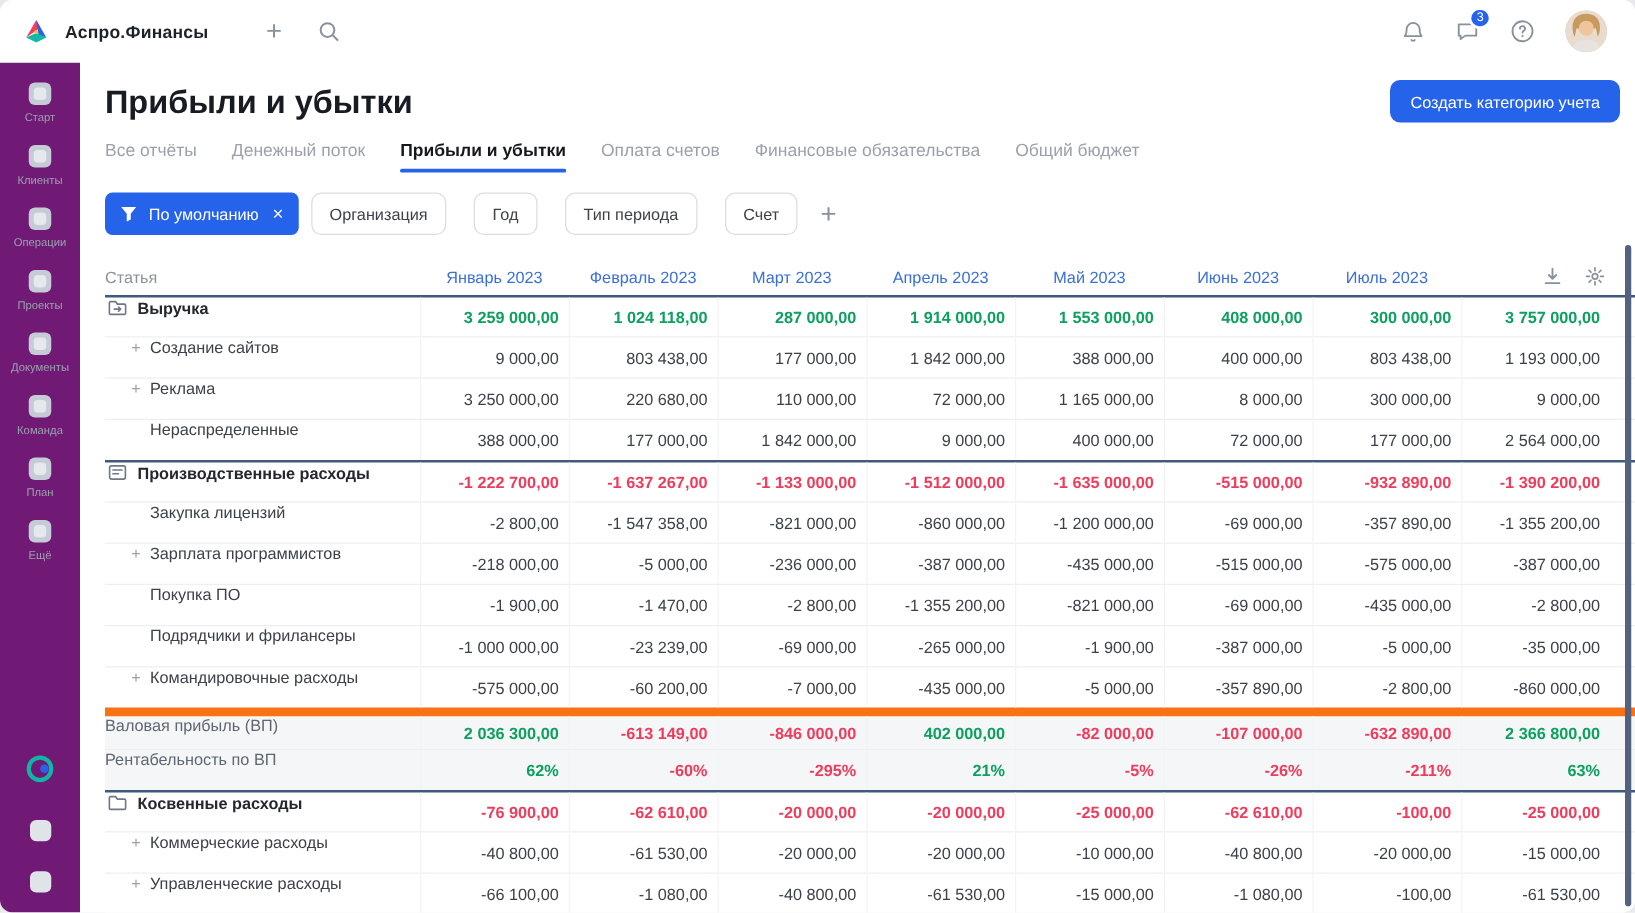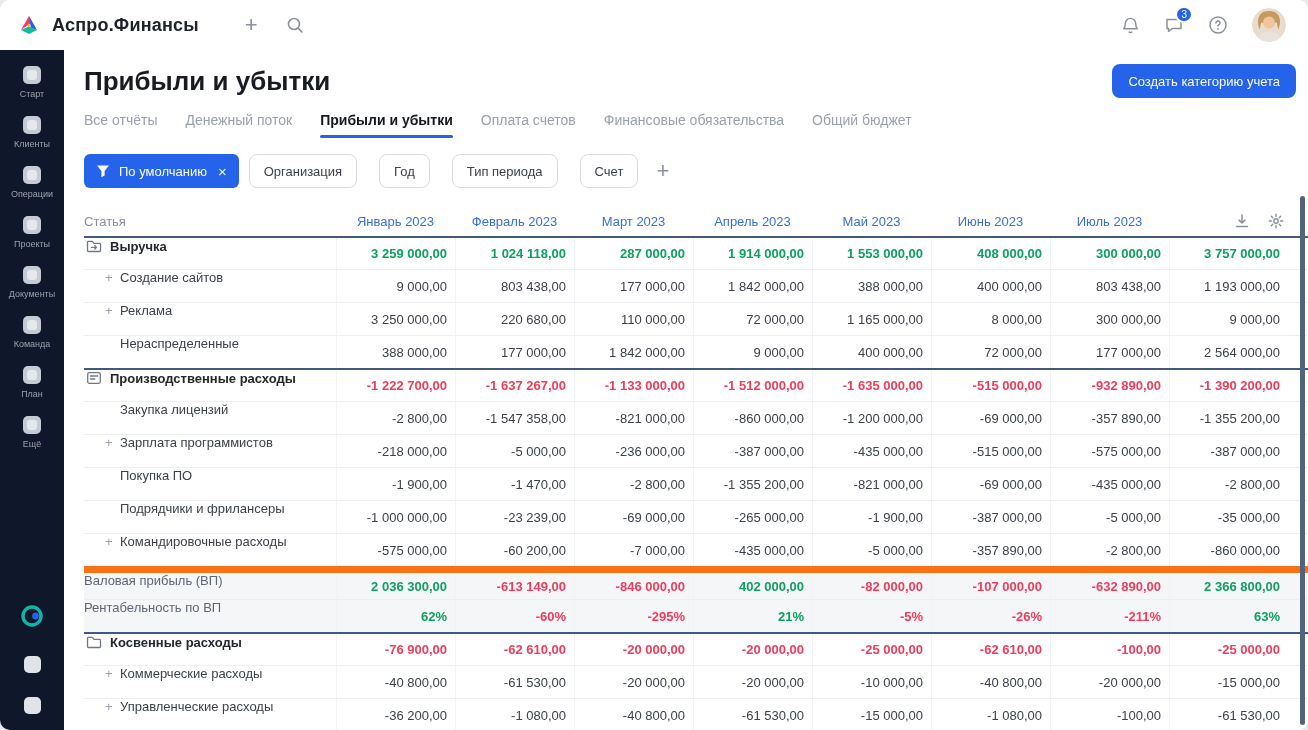--- a/index.html
+++ b/index.html
@@ -2,30 +2,30 @@
 <html><head>
 <meta charset="utf-8">
 <style>
 *{box-sizing:border-box;margin:0;padding:0}
 html,body{width:1308px;height:730px;overflow:hidden;background:#e8eaee;font-family:"Liberation Sans",sans-serif}
 .app{position:absolute;inset:0;background:#fff;border-radius:10px;overflow:hidden}
 
 
 .topbar{position:absolute;top:0;left:0;right:0;height:50px;display:flex;align-items:center;padding:0 22px 0 16px;background:#fff;z-index:5}
 .logo{width:26px;height:26px;margin-right:10px;flex:0 0 auto}
-.appname{font-size:18px;font-weight:bold;color:#1d2129;letter-spacing:.2px}
+.appname{font-size:14px;font-weight:bold;color:#1d2129;letter-spacing:.2px}
 .tb-plus{margin-left:46px;font-size:22px;color:#8a919c;line-height:1;cursor:pointer}
 .tb-search{margin-left:28px;cursor:pointer;display:flex}
 .tb-right{margin-left:auto;display:flex;align-items:center;gap:24px}
 .tb-ic{position:relative;display:flex;cursor:pointer}
 .badge{position:absolute;top:-9px;right:-9px;background:#2563eb;color:#fff;font-size:10px;min-width:17px;height:17px;border-radius:9px;display:flex;align-items:center;justify-content:center;padding:0 4px;border:2px solid #fff}
 .avatar{width:34px;height:34px;border-radius:50%;overflow:hidden;cursor:pointer;flex:0 0 auto}
 
 
-.sidebar{position:absolute;top:50px;left:0;width:64px;bottom:0;display:flex;flex-direction:column;padding:16px 0 16px;background:#0f172a;z-index:4}
+.sidebar{position:absolute;top:50px;left:0;width:64px;bottom:0;display:flex;flex-direction:column;padding:16px 0 16px;background:#701a75;z-index:4}
 .snav{display:flex;flex-direction:column;align-items:center;gap:5px;margin-bottom:17px;cursor:pointer}
 .sicon{width:18px;height:18px;border-radius:5px;background:#c6ccd5;position:relative}
 .sicon:after{content:"";position:absolute;inset:4px;border-radius:3px;background:#fff;opacity:.55}
 .slabel{font-size:9px;color:#9aa2ad;white-space:nowrap}
 .sbottom{margin-top:auto;display:flex;flex-direction:column;align-items:center;gap:24px}
 .blob{width:17px;height:17px;border-radius:5px;background:#e0e4e9;cursor:pointer}
 
 
 .main{position:absolute;left:64px;top:50px;right:0;bottom:0;background:#fff;padding:14px 0 0 20px}
 .page-head{display:flex;align-items:center;padding-right:12px}
@@ -434,21 +434,21 @@
             <div class="cell-val v-plain">-10 000,00</div>
             <div class="cell-val v-plain">-40 800,00</div>
             <div class="cell-val v-plain">-20 000,00</div>
             <div class="cell-val v-plain">-15 000,00</div>
           </div>
           <div class="trow child">
             <div class="cell-label">
               <div class="expander">+</div>
               <span>Управленческие расходы</span>
             </div>
-            <div class="cell-val v-plain">-36 200,00</div>
+            <div class="cell-val v-plain">-66 100,00</div>
             <div class="cell-val v-plain">-1 080,00</div>
             <div class="cell-val v-plain">-40 800,00</div>
             <div class="cell-val v-plain">-61 530,00</div>
             <div class="cell-val v-plain">-15 000,00</div>
             <div class="cell-val v-plain">-1 080,00</div>
             <div class="cell-val v-plain">-100,00</div>
             <div class="cell-val v-plain">-61 530,00</div>
           </div>
         </div>
     </div>

